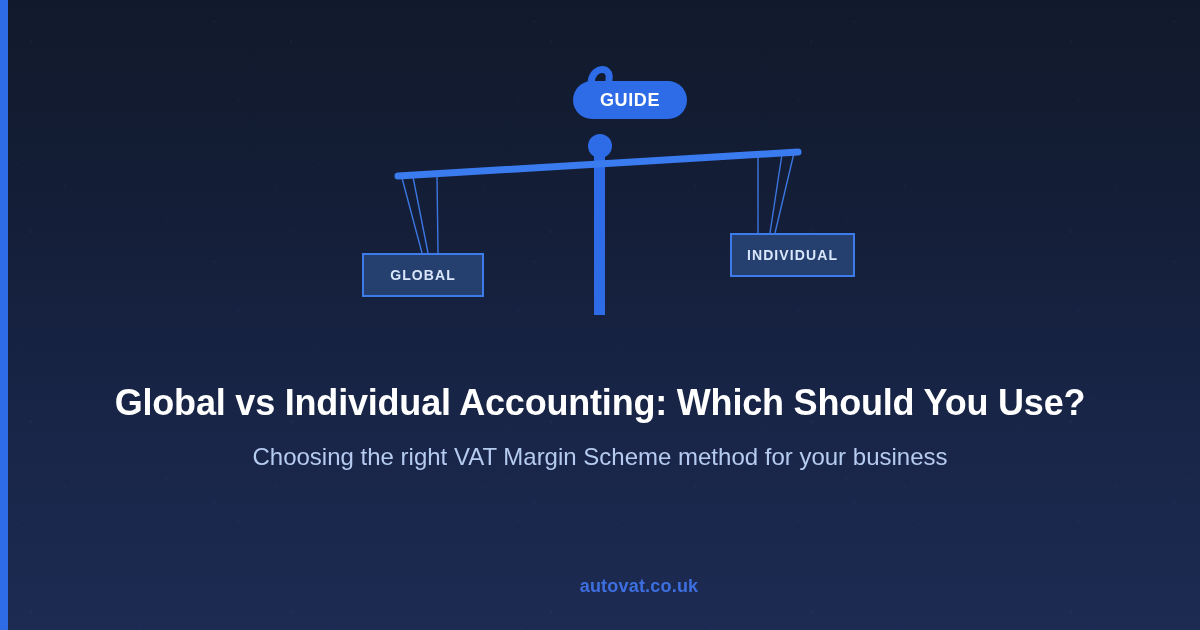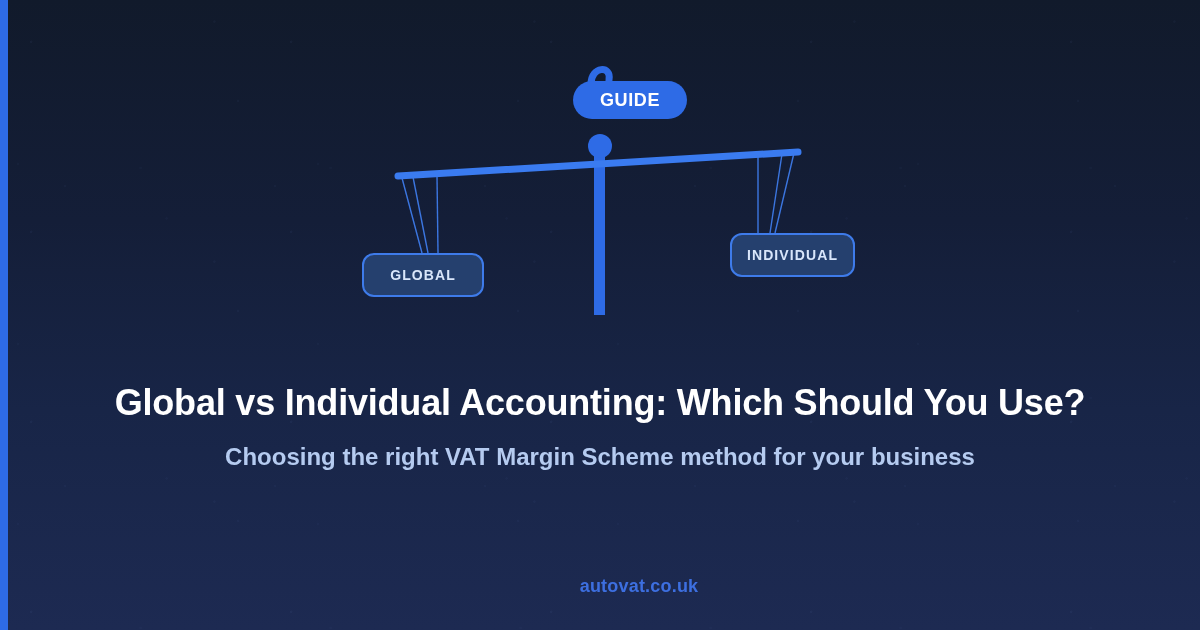--- a/index.html
+++ b/index.html
@@ -71,21 +71,21 @@
     font-size: 18px;
     font-weight: bold;
     letter-spacing: .6px;
     line-height: 1;
   }
 
   
   .pan {
     position: absolute;
     border: 2px solid #3E7BEA;
-    border-radius: 12px;
+    border-radius: 0;
     background: #25406E;
     display: flex;
     align-items: center;
     justify-content: center;
     z-index: 3;
   }
   .pan span {
     color: #D9E6FB;
     font-size: 14px;
     font-weight: bold;
@@ -115,21 +115,21 @@
     font-size: 36px;
     font-weight: bold;
     line-height: 54px;
     letter-spacing: -.2px;
   }
   #page-subtitle {
     margin: 12px auto 0;
     width: 1040px;
     color: #B5CBF0;
     font-size: 24px;
-    font-weight: bold;
+    font-weight: normal;
     line-height: 30px;
   }
   #site-url {
     position: absolute;
     left: 0; top: 576px;
     width: 1200px;
     text-align: center;
     color: #3D6FE0;
     font-size: 18px;
     font-weight: bold;

